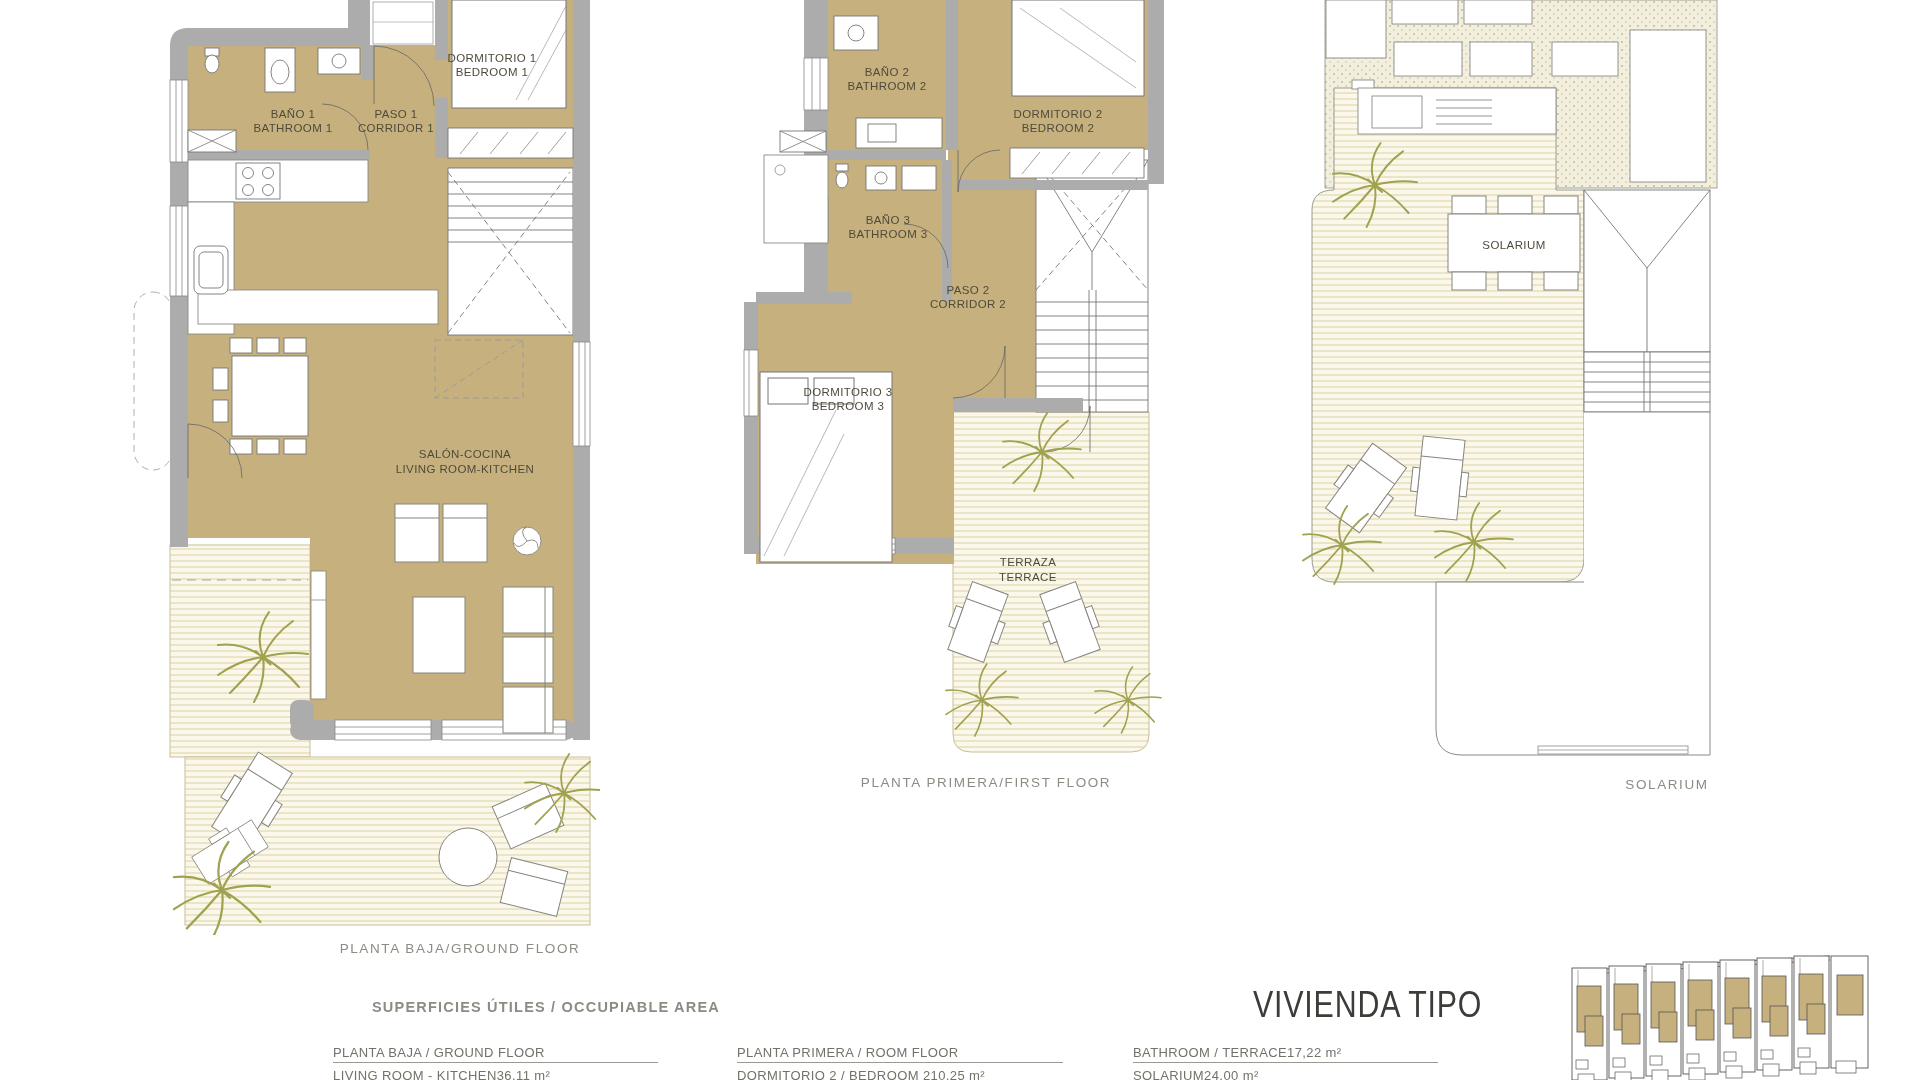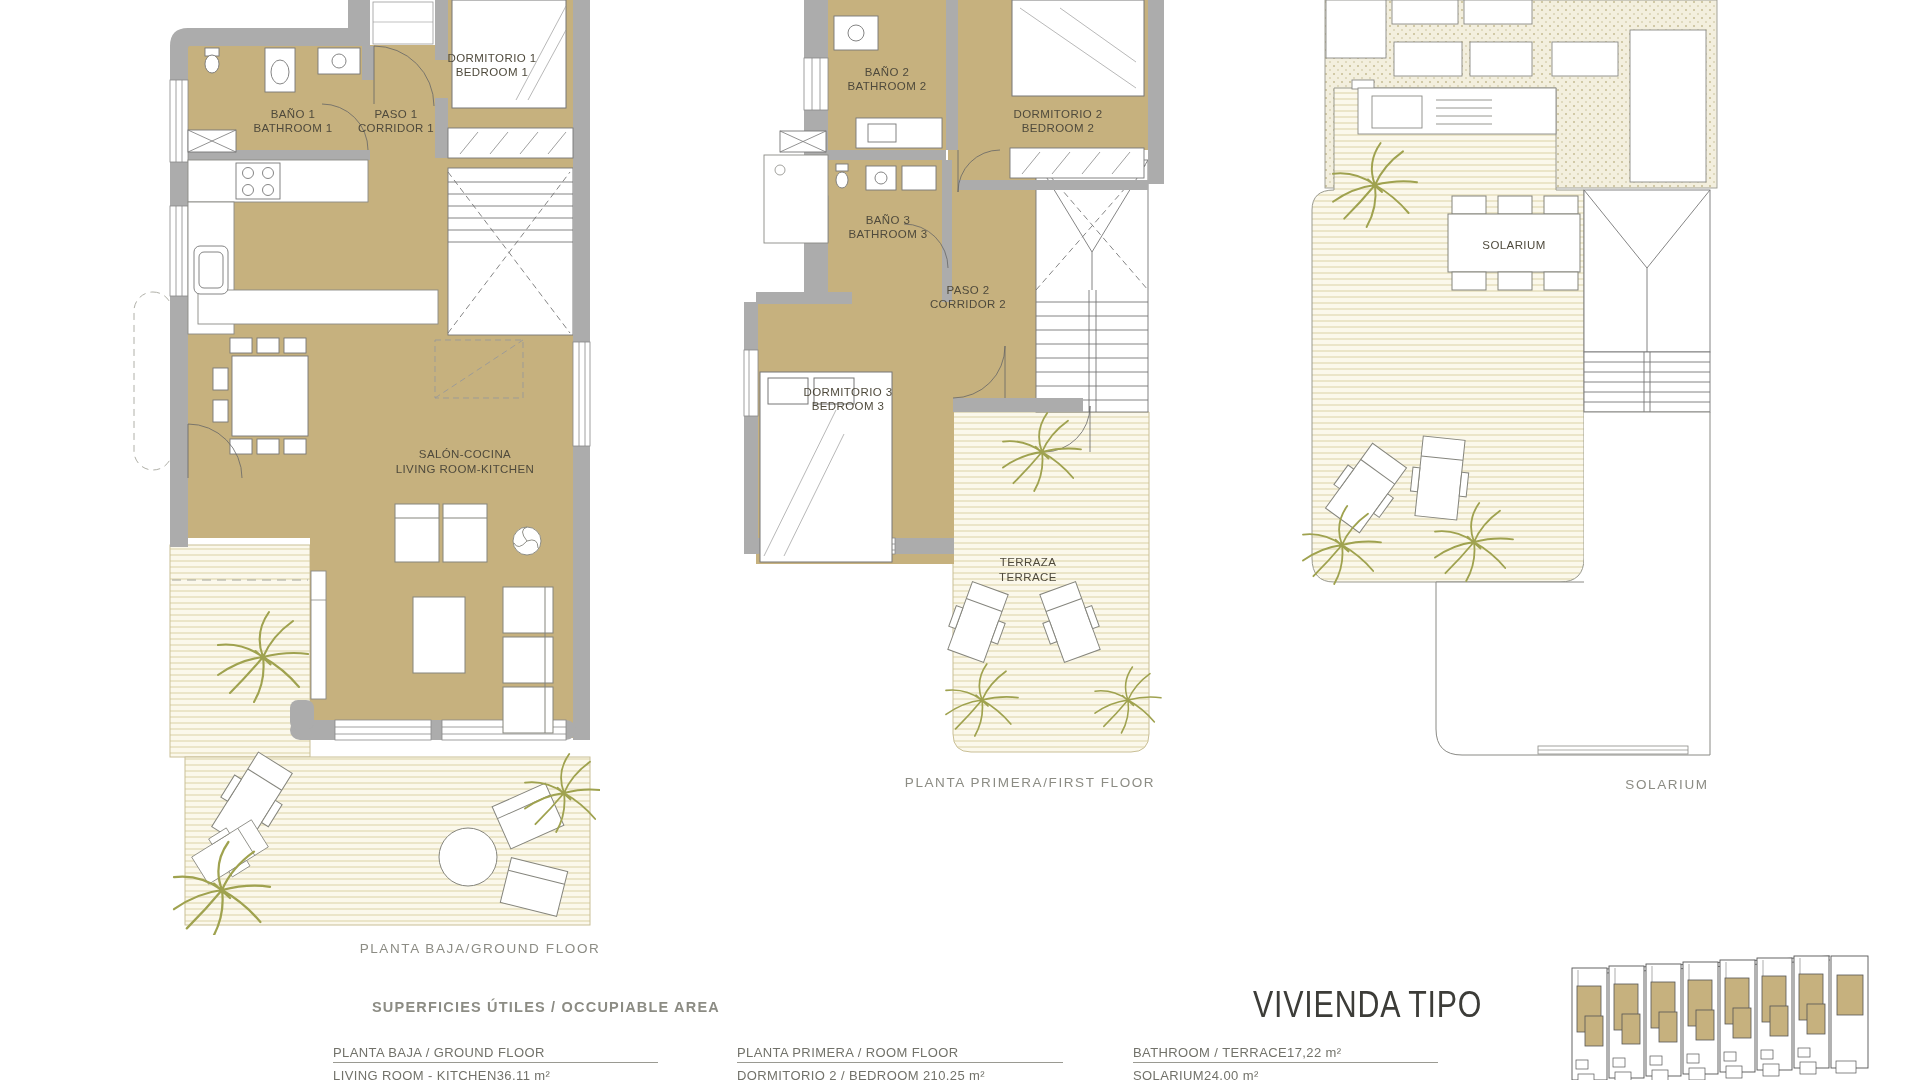--- a/index.html
+++ b/index.html
@@ -491,22 +491,22 @@
     <use href="#plotR" transform="translate(150,7)"></use>
     <use href="#plotR" transform="translate(187,5)"></use>
     <use href="#plotR" transform="translate(224,3)"></use>
     <g>
       <rect x="261" y="3" width="37" height="112" fill="#fff" stroke="#555" stroke-width="0.9"></rect>
       <rect x="267" y="22" width="26" height="40" fill="var(--beige)" stroke="#555" stroke-width="0.8"></rect>
       <rect x="266" y="108" width="20" height="12" fill="#fff" stroke="#555" stroke-width="0.7"></rect>
     </g>
   </svg>
 
-  <div class="caption" style="left:344px;top:941px;width:272px">PLANTA BAJA/GROUND FLOOR</div>
-  <div class="caption" style="left:900px;top:775px;width:260px">PLANTA PRIMERA/FIRST FLOOR</div>
+  <div class="caption" style="left:324px;top:941px;width:272px">PLANTA BAJA/GROUND FLOOR</div>
+  <div class="caption" style="left:856px;top:775px;width:260px">PLANTA PRIMERA/FIRST FLOOR</div>
   <div class="caption" style="left:1592px;top:777px;width:150px">SOLARIUM</div>
 
   <div class="heading" style="left:372px;top:999px">SUPERFICIES ÚTILES / OCCUPIABLE AREA</div>
 
   <div class="title" style="left:1253px;top:984px">VIVIENDA TIPO</div>
 
   <div class="table" style="left:333px;top:1040px;width:325px">
     <div class="trow">
       <span>PLANTA BAJA / GROUND FLOOR</span>
         <span></span>

